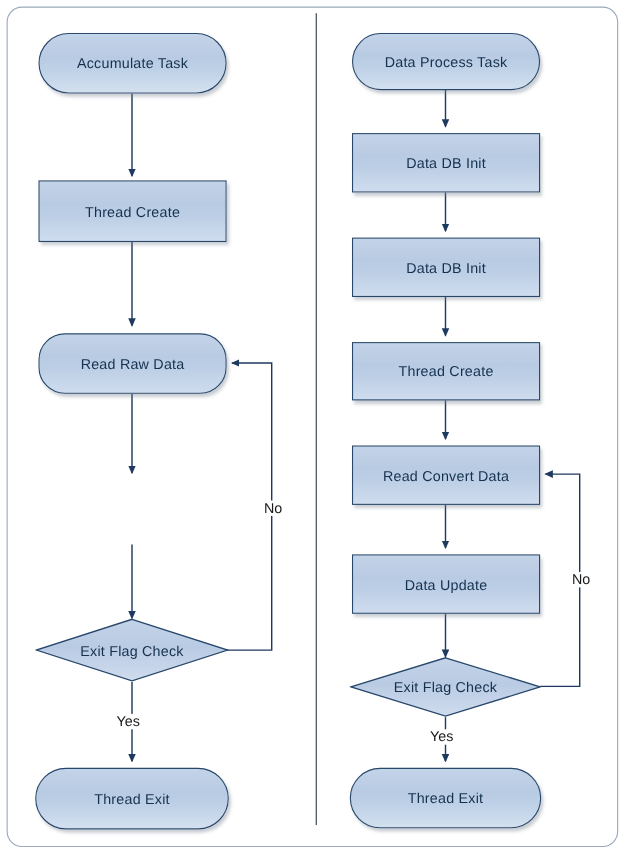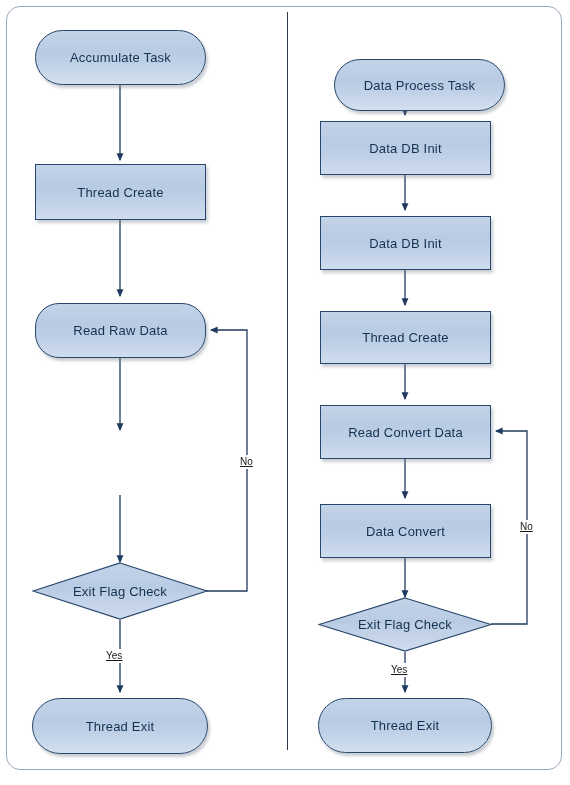--- a/index.html
+++ b/index.html
@@ -81,25 +81,24 @@
     width: 100%;
     height: 100%;
   }
   .node.decision .dia-label {
     position: relative;
     z-index: 2;
   }
   .edge-label {
     position: absolute;
     color: #1a1a1a;
-    font-size: 10px;
+    font-size: 13px;
     background: #ffffff;
     padding: 0 2px;
     line-height: 14px;
-    text-decoration: underline;
   }
 </style>
 </head>
 <body>
 
 <div id="canvas">
 
   <div id="frame"></div>
   <div id="divider"></div>
 
@@ -156,42 +155,42 @@
     <span class="dia-label">Exit Flag Check</span>
   </div>
 
   <div class="node terminal" style="left:32px; top:698px; width:176px; height:56px;">
     <span>Thread Exit</span>
   </div>
 
   <div class="edge-label" style="left:238px; top:455px;">No</div>
   <div class="edge-label" style="left:104px; top:649px;">Yes</div>
 
-  <div class="node terminal" style="left:334px; top:30px; width:171px; height:52px;margin-top:29px;">
+  <div class="node terminal" style="left:320px; top:30px; width:171px; height:52px;">
     <span>Data Process Task</span>
   </div>
 
   <div class="node process" style="left:320px; top:121px; width:171px; height:54px;">
     <span>Data DB Init</span>
   </div>
 
   <div class="node process" style="left:320px; top:216px; width:171px; height:54px;">
     <span>Data DB Init</span>
   </div>
 
   <div class="node process" style="left:320px; top:311px; width:171px; height:53px;">
     <span>Thread Create</span>
   </div>
 
   <div class="node process" style="left:320px; top:405px; width:171px; height:54px;">
     <span>Read Convert Data</span>
   </div>
 
   <div class="node process" style="left:320px; top:504px; width:171px; height:54px;">
-    <span>Data Convert</span>
+    <span>Data Update</span>
   </div>
 
   <div class="node decision" style="left:318px; top:597px; width:174px; height:55px;">
     <svg class="dia-shape" viewBox="0 0 174 55" preserveAspectRatio="none">
       <defs>
         <linearGradient id="dgR" x1="0" y1="0" x2="0" y2="1">
           <stop offset="0%" stop-color="#c3d3e8"></stop>
           <stop offset="45%" stop-color="#b9cbe3"></stop>
           <stop offset="100%" stop-color="#d0dcee"></stop>
         </linearGradient>

